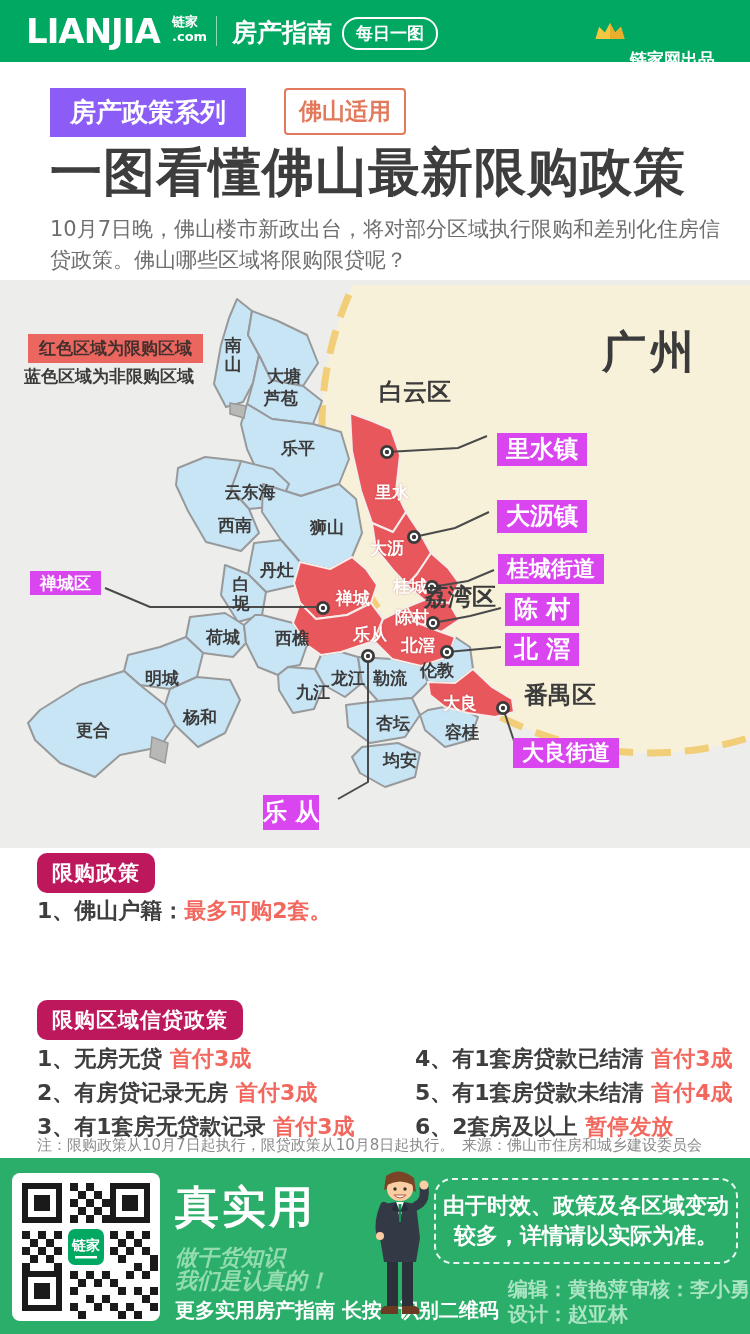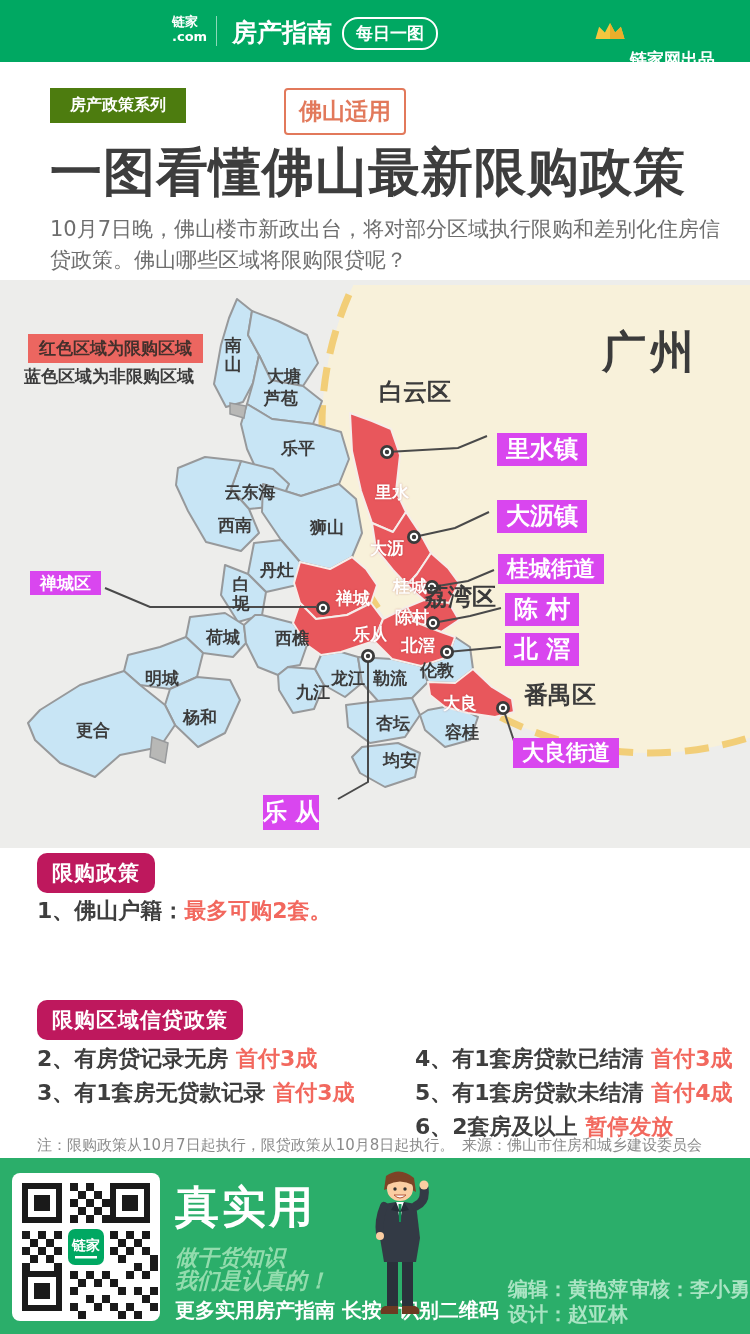--- a/index.html
+++ b/index.html
@@ -12,21 +12,21 @@
   .logo-main{left:26px;top:11px;font-size:34px;font-weight:700;letter-spacing:-1px;}
   .logo-stack{left:172px;top:14px;font-size:13px;font-weight:700;line-height:15px;}
   .hdr-div{left:216px;top:16px;width:1px;height:30px;background:rgba(255,255,255,.55);}
   .hdr-sec{left:232px;top:16px;font-size:25px;font-weight:700;}
   .pill{left:342px;top:17px;border:2px solid #fff;border-radius:16px;padding:3px 12px;
         font-size:17px;font-weight:700;}
   .pub{left:630px;top:17px;font-size:17px;font-weight:700;margin-top:31px;}
   .crown{left:594px;top:19px;}
 
   
-  .badge-fill{left:50px;top:88px;background:#4d7c0f;color:#fff;font-size:16px;font-weight:700;
+  .badge-fill{left:50px;top:88px;background:#8b5cf6;color:#fff;font-size:26px;font-weight:700;
               padding:7px 20px;}
   .badge-line{left:284px;top:88px;border:2px solid #E2795B;color:#E2795B;font-size:23px;
               font-weight:700;padding:6px 13px;border-radius:4px;background:#fff;}
   .h1{left:50px;top:138px;width:690px;font-size:52px;font-weight:800;color:#3D3D3D;
       letter-spacing:1px;white-space:nowrap;}
   .intro{left:50px;top:214px;width:680px;font-size:21px;line-height:31px;color:#6E6E6E;
          white-space:pre-line;}
 
   
   .map-bg{left:0;top:280px;width:750px;height:568px;background:#EDEDEB;}
@@ -66,20 +66,21 @@
            display:flex;align-items:center;justify-content:center;text-align:center;
            white-space:pre-line;}
   .cred{position:absolute;font-size:20px;font-weight:700;color:#A9E4C3;white-space:nowrap;}
 </style>
 </head>
 <body>
 
 <div class="page">
 
   <div class="abs hdr">
+    <div class="abs logo-main">LIANJIA</div>
     <div class="abs logo-stack">
       <div>链家</div>
       <div>.com</div>
     </div>
     <div class="abs hdr-div"></div>
     <div class="abs hdr-sec">房产指南</div>
     <div class="abs pill">每日一图</div>
     <svg class="abs crown" width="32" height="24" viewBox="0 0 44 26">
       <path d="M2,24 L7,7 L15,15 L22,2 L29,15 L37,7 L42,24 Z" fill="#F5C63F"></path>
       <path d="M22,2 L29,15 L37,7 L42,24 L22,24 Z" fill="#E9AE2B"></path>
@@ -241,20 +242,21 @@
   <div class="co" style="left:30px;top:571px;font-size:17px;padding:2px 10px;">禅城区</div>
   <div class="co" style="left:263px;top:795px;padding:3px 0;">乐 从</div>
 
   <div class="badge-g" style="left:37px;top:853px;">限购政策</div>
   <div class="abs ptext">
     <div><span>1、佛山户籍：</span><span class="red-t">最多可购2套。</span></div>
   </div>
 
   <div class="badge-g" style="left:37px;top:1000px;">限购区域信贷政策</div>
   <div class="credit-col" style="left:37px;">
+    <div><span>1、无房无贷</span> <span class="red-t">首付3成</span></div>
     <div><span>2、有房贷记录无房</span> <span class="red-t">首付3成</span></div>
     <div><span>3、有1套房无贷款记录</span> <span class="red-t">首付3成</span></div>
   </div>
   <div class="credit-col" style="left:415px;">
     <div><span>4、有1套房贷款已结清</span> <span class="red-t">首付3成</span></div>
     <div><span>5、有1套房贷款未结清</span> <span class="red-t">首付4成</span></div>
     <div><span>6、2套房及以上</span> <span class="red-t">暂停发放</span></div>
   </div>
 
   <div class="abs note" style="left:37px;">注：限购政策从10月7日起执行，限贷政策从10月8日起执行。</div>
@@ -307,17 +309,19 @@
     <path d="M46,38 Q56,34 54,20" stroke="#333A45" stroke-width="9" fill="none" stroke-linecap="round"></path>
     <circle cx="54" cy="17" r="4.5" fill="#FBCDA2"></circle>
     <path d="M14,38 Q8,52 10,66" stroke="#333A45" stroke-width="8" fill="none" stroke-linecap="round"></path>
     <circle cx="10" cy="68" r="4" fill="#FBCDA2"></circle>
     <rect x="17" y="94" width="11" height="44" fill="#2A313B"></rect>
     <rect x="32" y="94" width="11" height="44" fill="#2A313B"></rect>
     <path d="M15,138 h13 v8 h-17 q-2,-6 4,-8 z" fill="#6B3A22"></path>
     <path d="M32,138 h13 q6,2 4,8 h-17 z" fill="#6B3A22"></path>
   </svg>
 
+  <div class="abs dashbox">由于时效、政策及各区域变动
+较多，详情请以实际为准。</div>
   <div class="cred" style="left:508px;top:1276px;">编辑：黄艳萍</div>
   <div class="cred" style="left:630px;top:1276px;">审核：李小勇</div>
   <div class="cred" style="left:508px;top:1301px;">设计：赵亚林</div>
 
 </div>
 
 </body></html>

